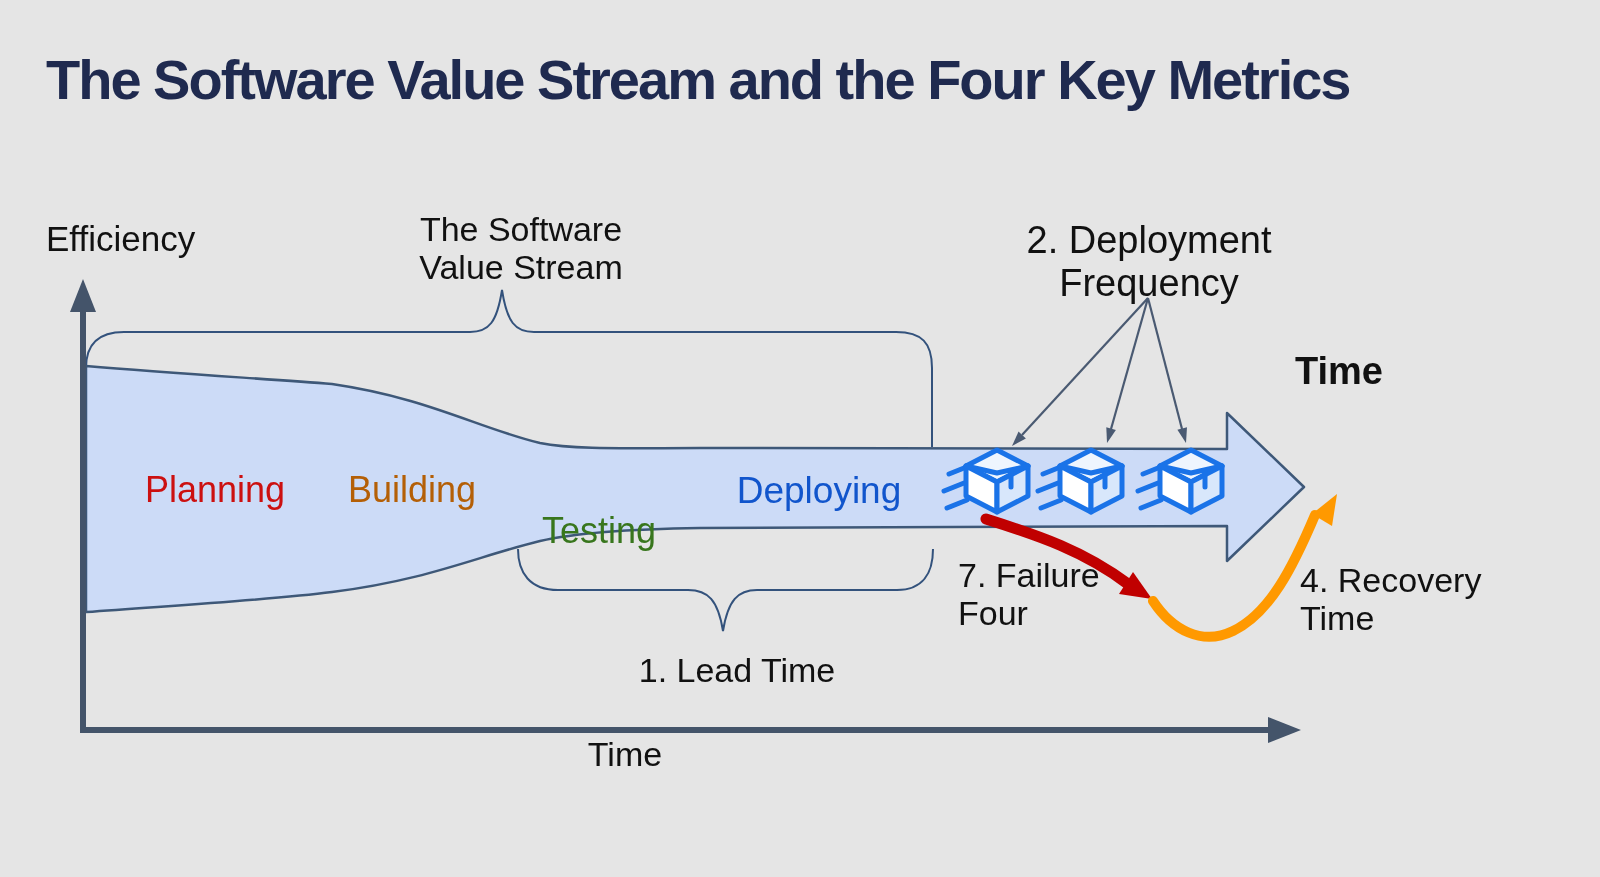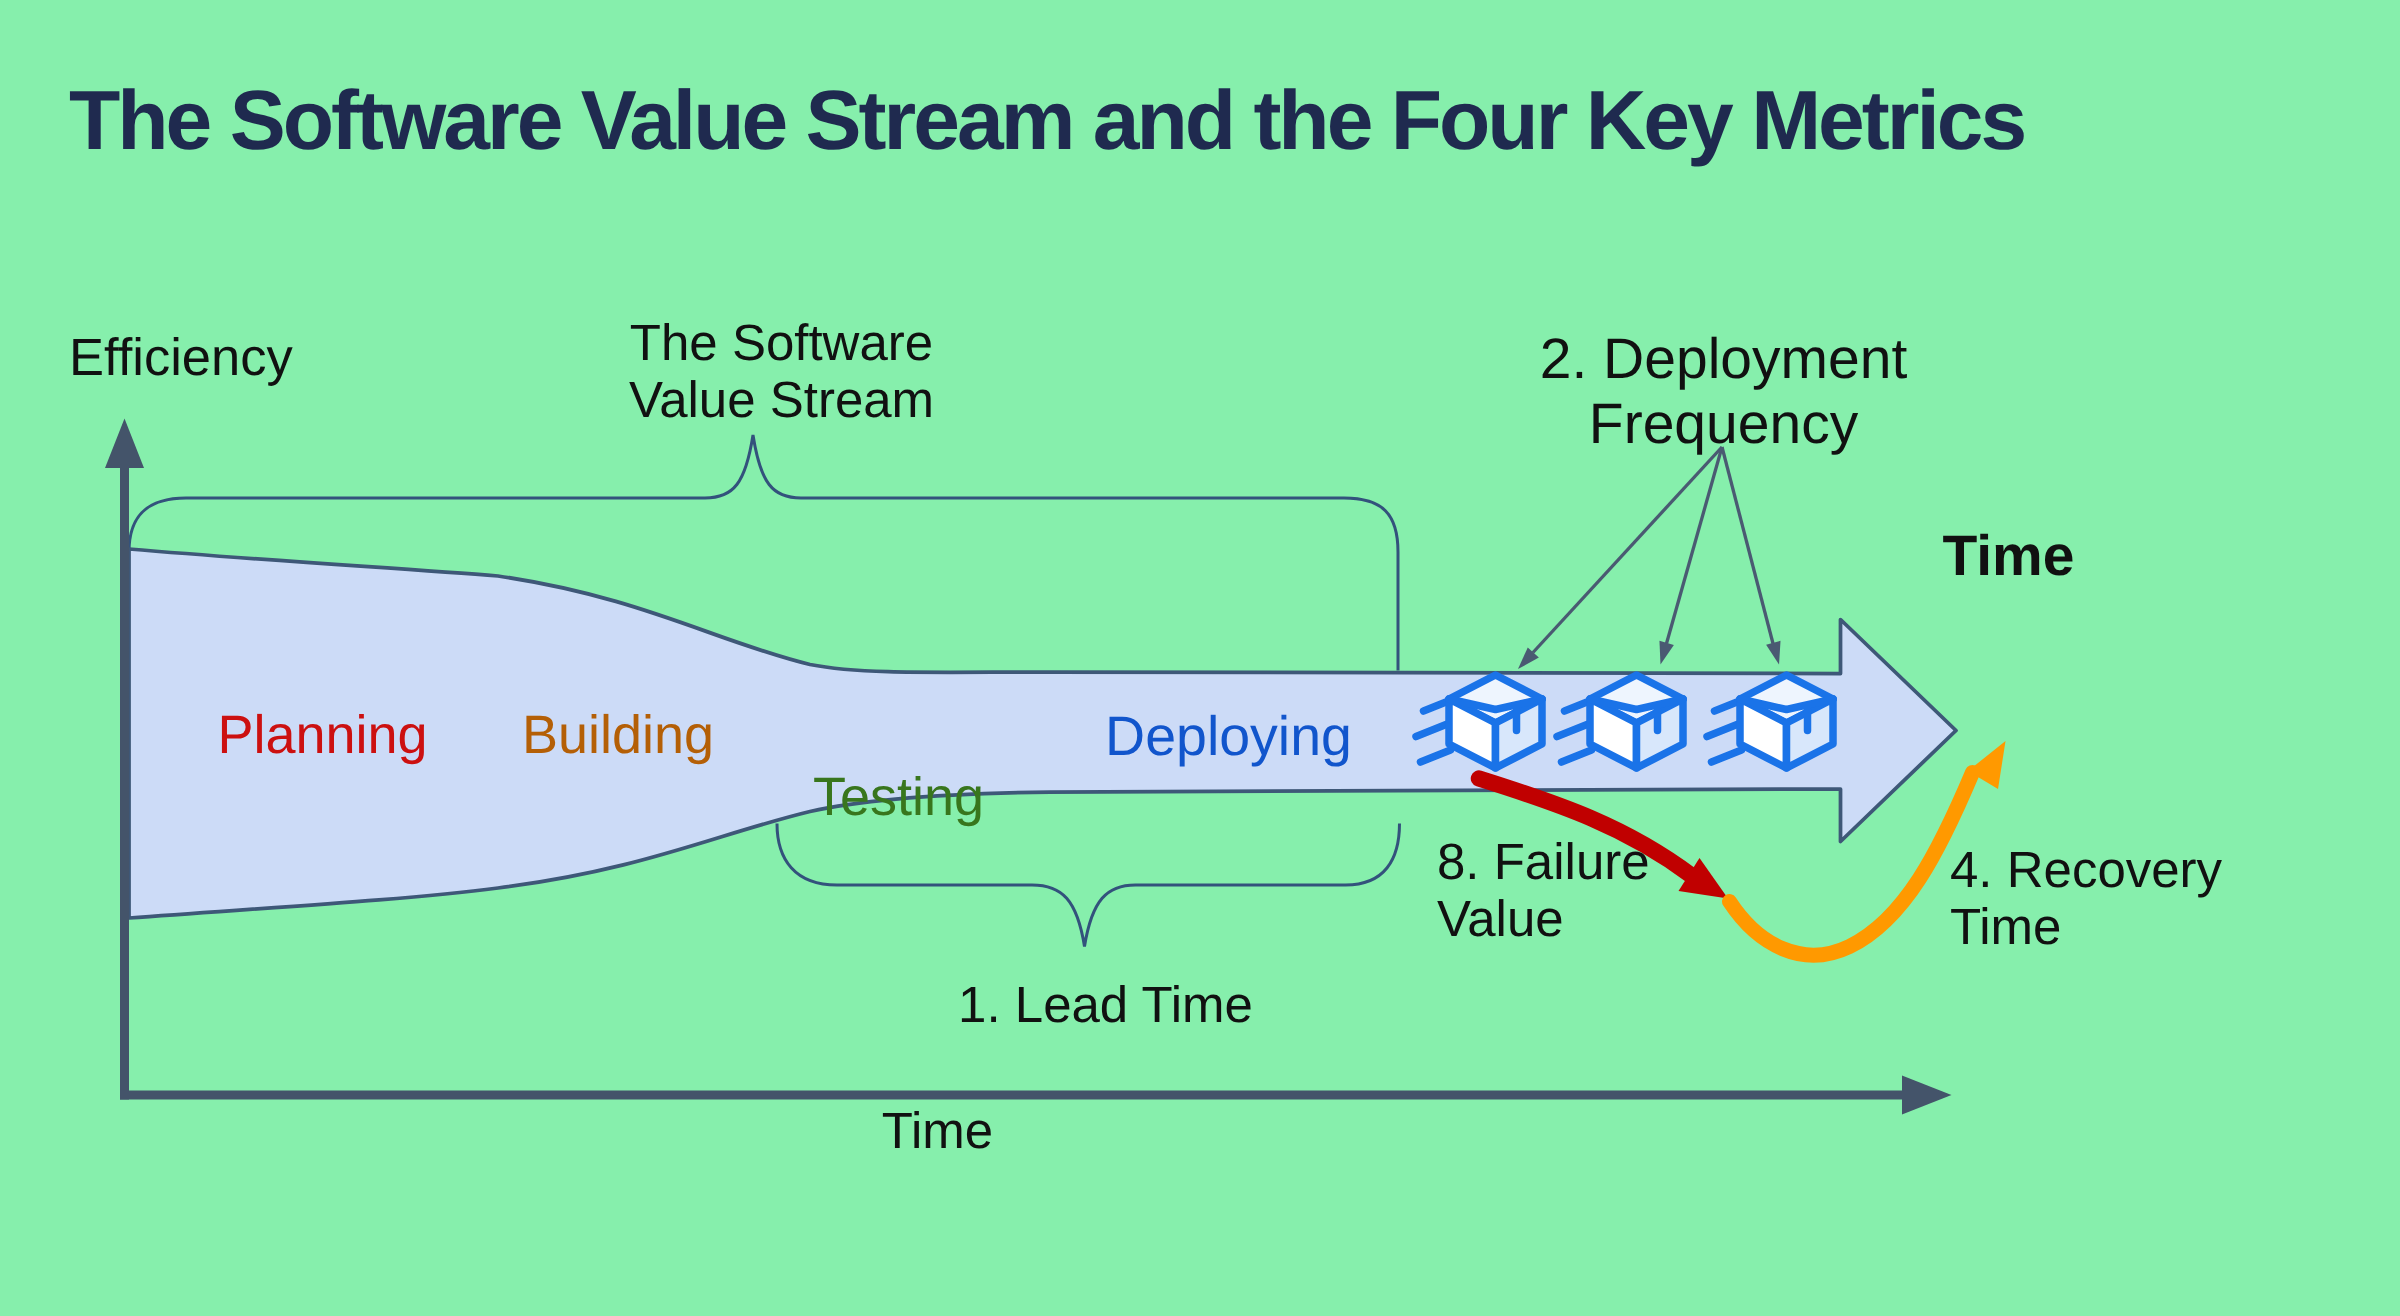--- a/index.html
+++ b/index.html
@@ -1,16 +1,16 @@
 <!DOCTYPE html>
 <html><head>
 <meta charset="utf-8">
 <style>
   html,body{margin:0;padding:0;background:#fff;}
-  #stage{position:relative;width:1600px;height:877px;background:#86efac;overflow:hidden;
+  #stage{position:relative;width:1600px;height:877px;background:#e5e5e5;overflow:hidden;
          font-family:"Liberation Sans", sans-serif;color:#111;}
   svg{position:absolute;left:0;top:0;}
   .lbl{position:absolute;white-space:pre;line-height:1.13;}
   .center{transform:translateX(-50%);text-align:center;}
   #title{left:46px;top:48px;font-size:56px;font-weight:bold;letter-spacing:-2px;}
   #efficiency{left:46px;top:219px;font-size:35px;}
   #stream-label{left:521px;top:210px;font-size:34px;}
   #planning{left:215px;top:470px;font-size:36px;}
   #building{left:412px;top:470px;font-size:36px;}
   #testing{left:599px;top:470px;font-size:36px;margin-top:41px;}
@@ -92,20 +92,20 @@
 
   <div id="planning" class="lbl center" style="color: rgb(204, 16, 16);">Planning</div>
   <div id="building" class="lbl center" style="color: rgb(180, 95, 6);">Building</div>
   <div id="testing" class="lbl center" style="color: rgb(56, 118, 29);">Testing</div>
   <div id="deploying" class="lbl center" style="color: rgb(17, 85, 204);">Deploying</div>
 
   <div id="depfreq" class="lbl center"><span>2. Deployment</span><br><span>Frequency</span></div>
 
   <div id="value" class="lbl center">Time</div>
 
-  <div id="failure" class="lbl"><span>8. Failure</span><br><span>Value</span></div>
+  <div id="failure" class="lbl"><span>7. Failure</span><br><span>Four</span></div>
 
   <div id="recovery" class="lbl"><span>4. Recovery</span><br><span>Time</span></div>
 
   <div id="leadtime" class="lbl center">1. Lead Time</div>
 
   <div id="time" class="lbl center">Time</div>
 </div>
 
 </body></html>

